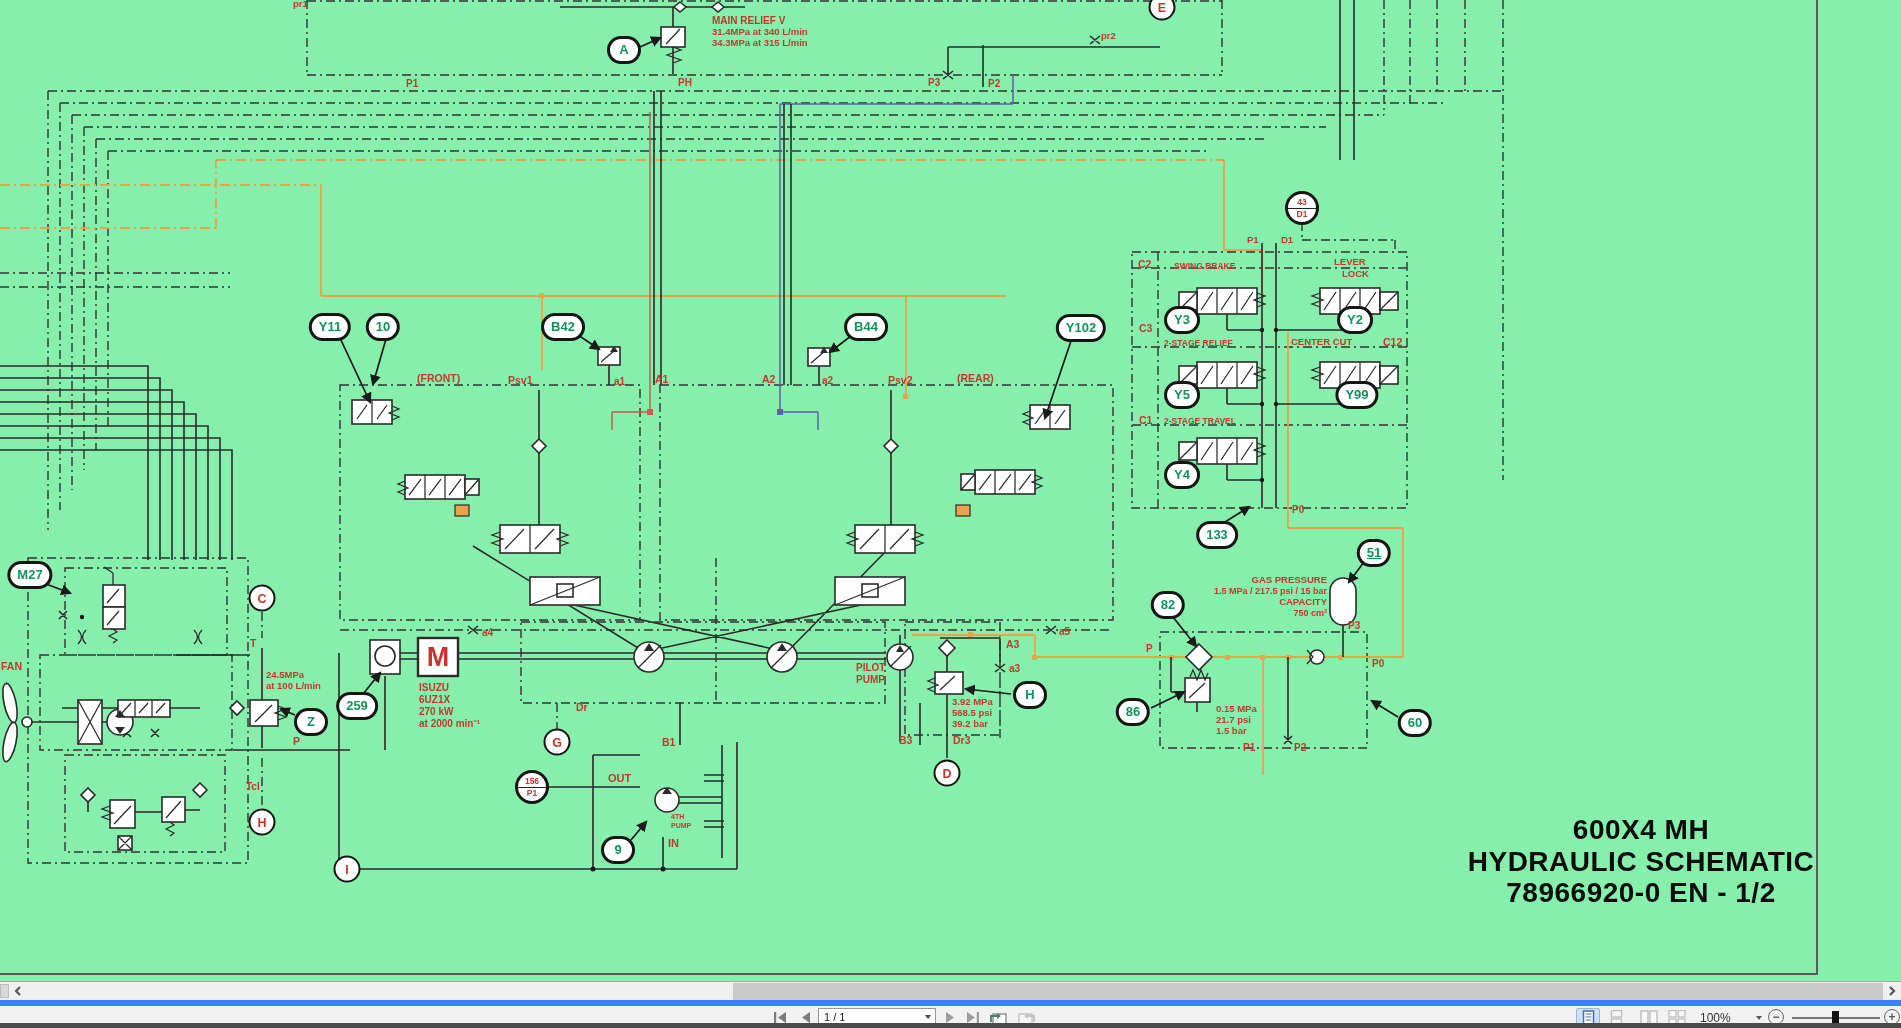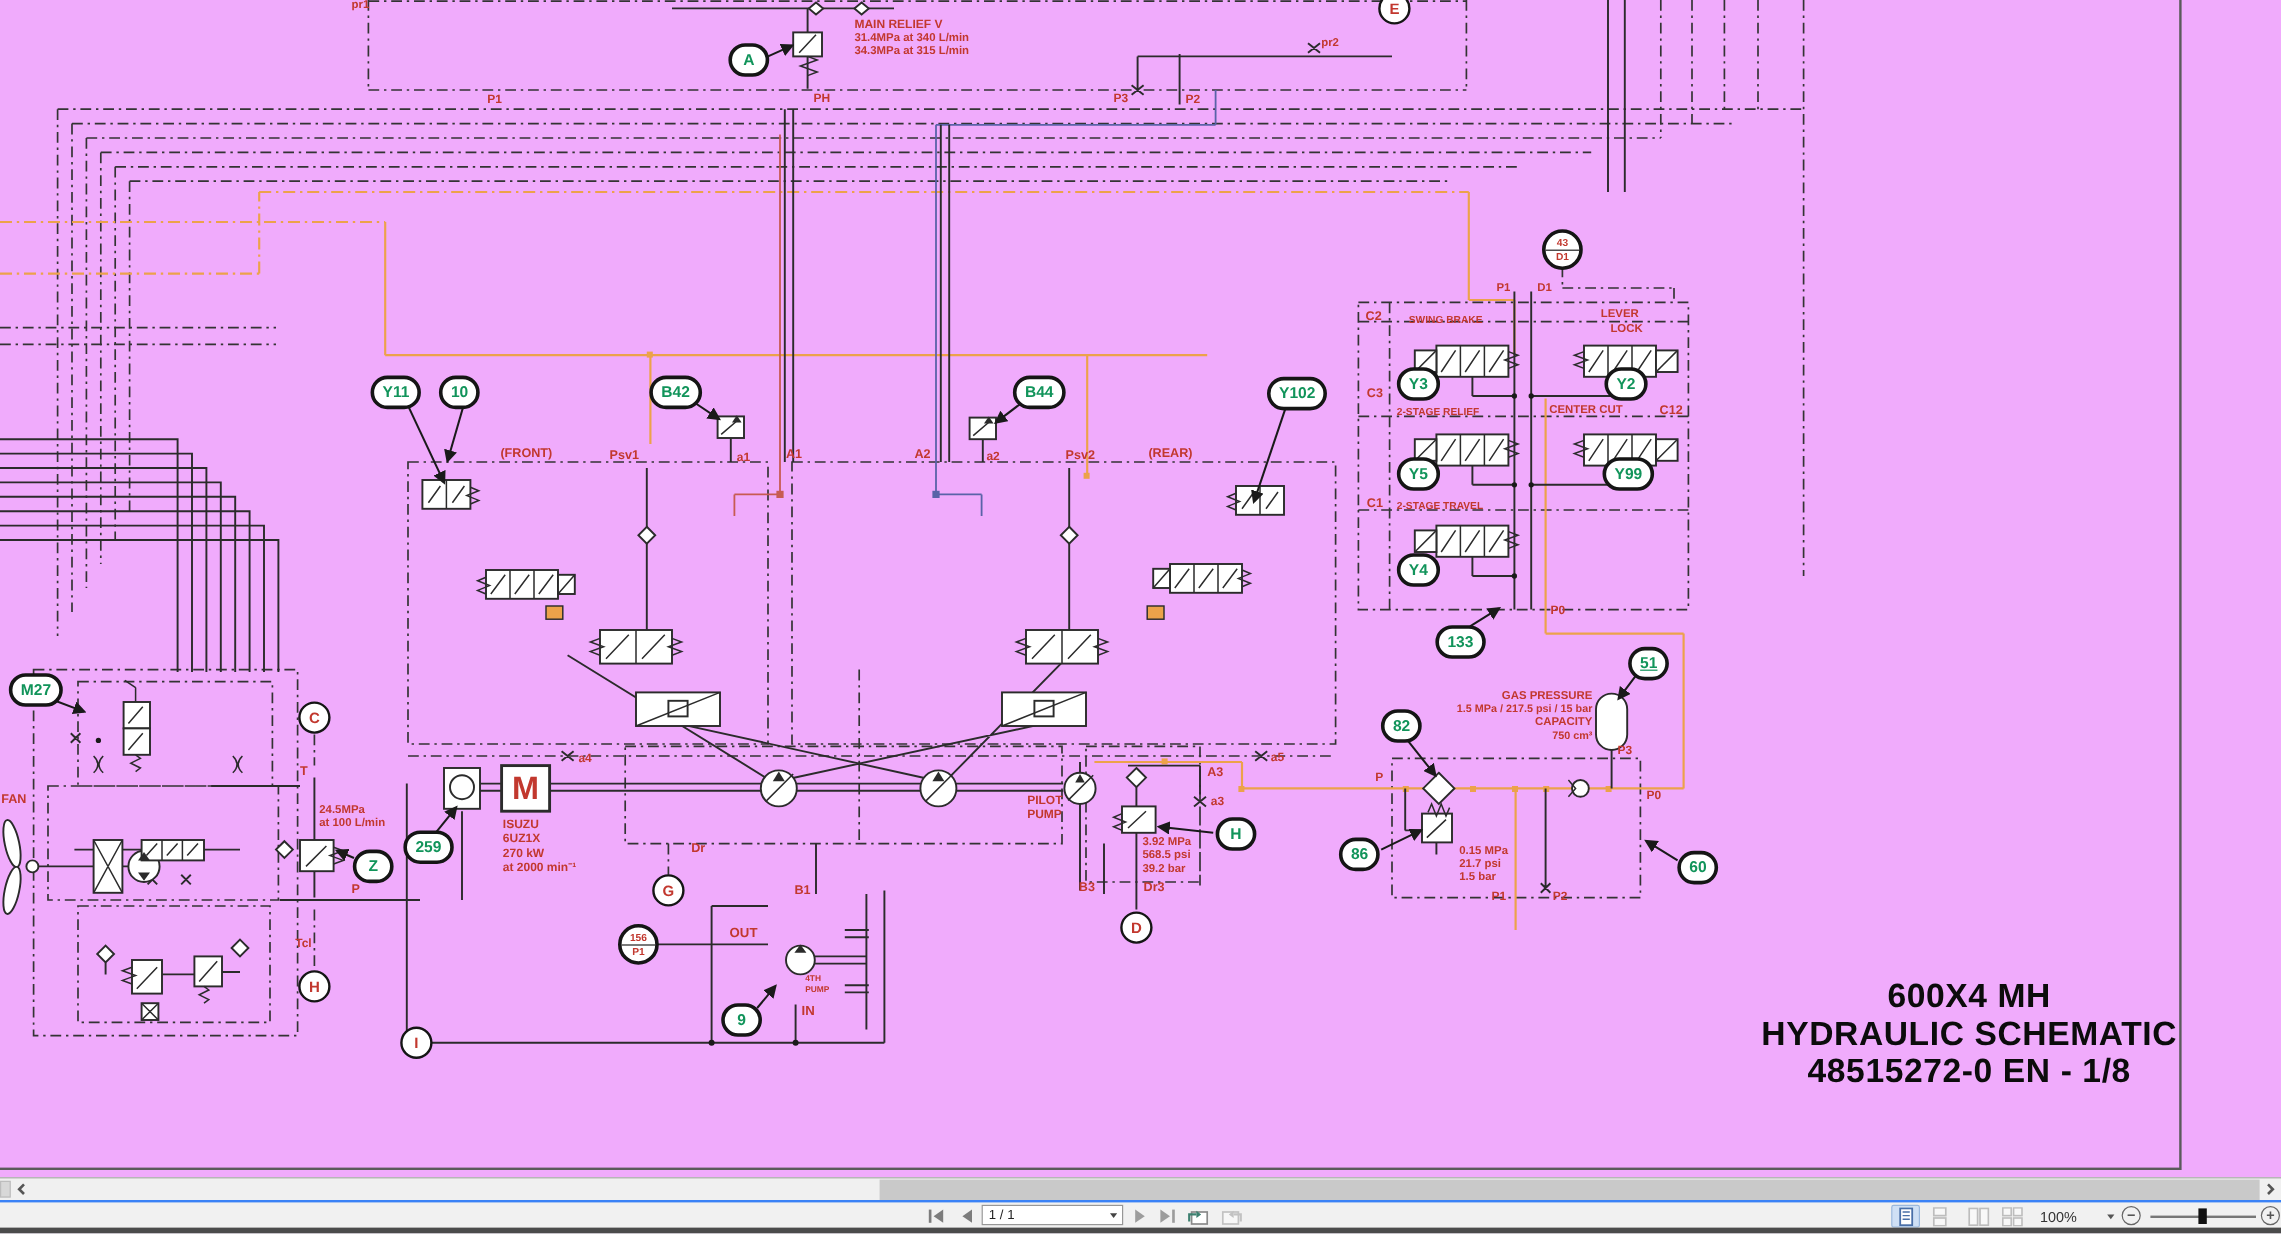--- a/index.html
+++ b/index.html
@@ -1,19 +1,19 @@
 <!DOCTYPE html>
 <html><head>
 <meta charset="utf-8">
 <style>
   html,body{margin:0;padding:0;background:#fff;width:1901px;height:1028px;overflow:hidden;
     font-family:"Liberation Sans",sans-serif;}
   #stage{position:relative;width:1901px;height:1028px;background:#fff;}
   
-  #viewport{position:absolute;left:0;top:0;width:1901px;height:981px;background:#f0abfc;overflow:hidden;}
+  #viewport{position:absolute;left:0;top:0;width:1901px;height:981px;background:#86efac;overflow:hidden;}
   #linework{position:absolute;left:0;top:0;}
   .page-edge-r{position:absolute;left:1816px;top:0;width:2px;height:975px;background:#5a5a5a;}
   .page-edge-b{position:absolute;left:0;top:973px;width:1817px;height:2px;background:#5a5a5a;}
   
   .lbl{position:absolute;font-weight:bold;white-space:nowrap;line-height:1;transform:translateY(-50%);}
   .lr{color:#c2382e;}
   .ac{transform:translate(-50%,-50%);}
   .ar{transform:translate(-100%,-50%);}
   
   .badge-g{position:absolute;transform:translate(-50%,-50%);background:#fff;border:3px solid #151515;
@@ -31,21 +31,21 @@
   .tl{position:absolute;transform:translate(-50%,-50%);font-weight:bold;color:#0c0c0c;
     font-size:28px;letter-spacing:.5px;white-space:nowrap;}
   
   #hscroll{position:absolute;left:0;top:981px;width:1901px;height:19px;background:#f0f0f0;
     border-top:1px solid #a8a8a8;box-sizing:border-box;}
   #hscroll .corner{position:absolute;left:0;top:2px;width:9px;height:14px;background:#d8d8d8;border:1px solid #bdbdbd;box-sizing:border-box;}
   #hscroll .thumb{position:absolute;left:733px;top:1px;width:1150px;height:17px;background:#c9c9c9;}
   .sb-arrow{position:absolute;top:3px;width:12px;height:12px;}
   
   #toolbar{position:absolute;left:0;top:1000px;width:1901px;height:23px;background:#f1f1f1;
-    border-top:2px solid #3b82f6;box-sizing:border-box;}
+    border-top:6px solid #3b82f6;box-sizing:border-box;}
   .tbtn{position:absolute;top:3px;width:20px;height:17px;display:flex;align-items:center;justify-content:center;}
   #page-combo{position:absolute;left:818px;top:2px;width:118px;height:17px;background:#fff;
     border:1px solid #979797;box-sizing:border-box;display:flex;align-items:center;}
   #page-combo .pc-text{font-size:11px;color:#222;padding-left:5px;flex:1;}
   #page-combo .pc-caret{width:0;height:0;border-left:3.5px solid transparent;border-right:3.5px solid transparent;
     border-top:4px solid #444;margin-right:4px;}
   #zoom-text{position:absolute;left:1700px;top:5px;font-size:12px;color:#333;}
   #zoom-caret{position:absolute;left:1756px;top:10px;width:0;height:0;border-left:3.5px solid transparent;
     border-right:3.5px solid transparent;border-top:4px solid #555;}
   .zbtn{position:absolute;top:3px;width:16px;height:16px;border:1.5px solid #666;border-radius:50%;
@@ -391,21 +391,21 @@
         </div>
         <div class="badge-2l" style="left: 532px; top: 787px;">
           <span>156</span>
           <span>P1</span>
         </div>
       </div>
 
     <div>
       <div class="tl" style="left:1641px;top:830px;">600X4 MH</div>
       <div class="tl" style="left:1641px;top:862px;">HYDRAULIC SCHEMATIC</div>
-      <div class="tl" style="left:1641px;top:893px;">48515272-0 EN - 1/8</div>
+      <div class="tl" style="left:1641px;top:893px;">78966920-0 EN - 1/2</div>
     </div>
 
     <div class="page-edge-r"></div>
     <div class="page-edge-b"></div>
   </div>
 
   <div id="hscroll">
     <div class="corner"></div>
     <svg class="sb-arrow" style="left:12px" viewBox="0 0 12 12">
         <path d="M8 2 L4 6 L8 10" fill="none" stroke="#555" stroke-width="2.2"></path>

